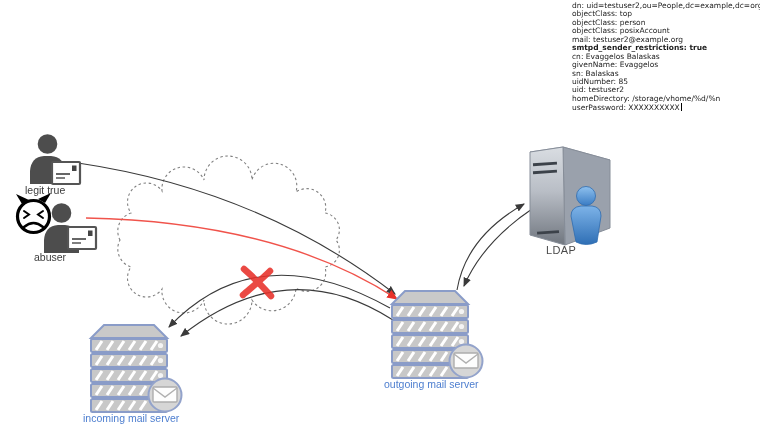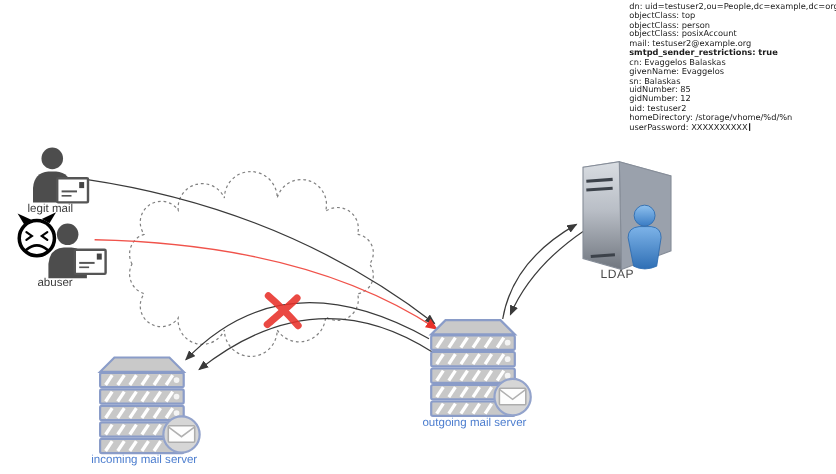--- a/index.html
+++ b/index.html
@@ -142,36 +142,35 @@
       <rect x="9" y="19.5" width="24" height="2.8" fill="#3c424a" transform="rotate(-4 21 21)"></rect>
       <rect x="9" y="27.5" width="24" height="2.8" fill="#3c424a" transform="rotate(-4 21 29)"></rect>
       <rect x="13" y="88" width="22" height="2.8" fill="#3c424a" transform="rotate(-4 24 89)"></rect>
       <g>
         <path d="M47,73 Q47,64 57,63 L68,63 Q77,64 77,73 L73,99 Q62,104 52,99 Z" fill="url(#gradBody)" stroke="#2e6cb0" stroke-width="0.8"></path>
         <circle cx="62" cy="53" r="9.5" fill="url(#gradHead)" stroke="#2e6cb0" stroke-width="0.8"></circle>
       </g>
     </g>
   </svg>
 
-  <div class="lbl" style="left:25px;top:184px">legit mail</div>
+  <div class="lbl" style="left:25px;top:184px">legit true</div>
   <div class="lbl" style="left:34px;top:251px">abuser</div>
   <div class="lbl ldap" style="left:546px;top:244px">LDAP</div>
   <div class="lbl blue" style="left:384px;top:378px;width:104px">outgoing mail server</div>
   <div class="lbl blue" style="left:83px;top:412px;width:104px">incoming mail server</div>
 
   <div class="ldap-rec">
     <div class="ln">dn: uid=testuser2,ou=People,dc=example,dc=org</div>
     <div class="ln">objectClass: top</div>
     <div class="ln">objectClass: person</div>
     <div class="ln">objectClass: posixAccount</div>
     <div class="ln">mail: testuser2@example.org</div>
     <div class="ln bold">smtpd_sender_restrictions: true</div>
     <div class="ln">cn: Evaggelos Balaskas</div>
     <div class="ln">givenName: Evaggelos</div>
     <div class="ln">sn: Balaskas</div>
     <div class="ln">uidNumber: 85</div>
-    <div class="ln">gidNumber: 12</div>
     <div class="ln">uid: testuser2</div>
     <div class="ln">homeDirectory: /storage/vhome/%d/%n</div>
     <div class="ln"><span>userPassword: XXXXXXXXXX</span><span class="cursor"></span></div>
   </div>
 
 </div>
 
 </body></html>

